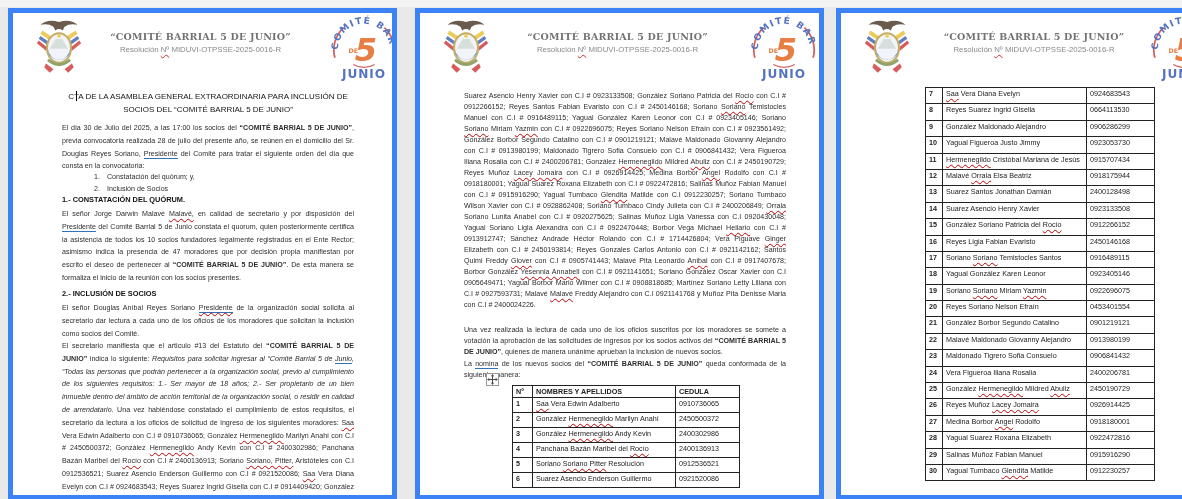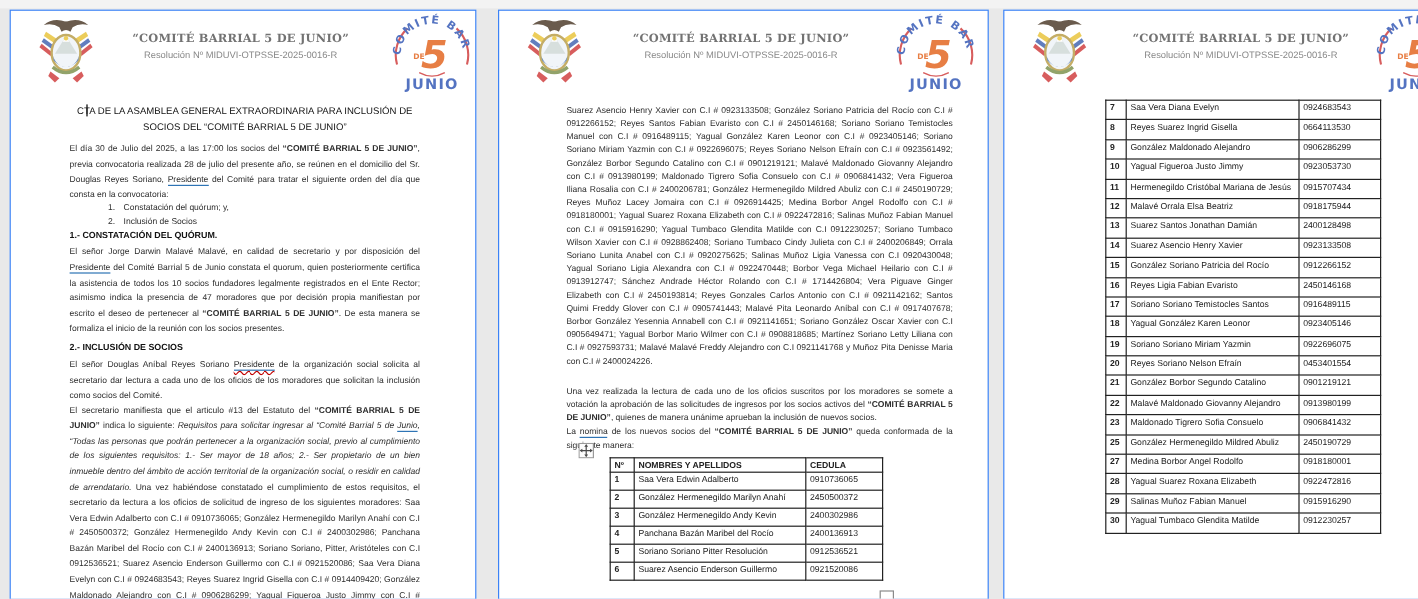--- a/index.html
+++ b/index.html
@@ -1,46 +1,46 @@
 <!DOCTYPE html>
 <html><head>
 <meta charset="utf-8">
 <style>
   html,body{margin:0;padding:0}
   body{width:1182px;height:499px;background:#e9e9e9;overflow:hidden;position:relative;
        font-family:"Liberation Sans",sans-serif;-webkit-font-smoothing:antialiased}
   .topstrip{position:absolute;left:0;top:0;width:1182px;height:7px;background:#f3f3f3}
-  .page{position:absolute;top:8px;height:492px;background:#fff;border:1px solid #3b82f6;
+  .page{position:absolute;top:8px;height:492px;background:#fff;border:5px solid #3b82f6;
         overflow:hidden;box-sizing:border-box}
   #page1{left:8px;width:389px}
   #page2{left:415px;width:409px}
   #page3{left:836px;width:400px}
   
   .hdr{position:absolute;left:0;top:0;right:0;height:72px;opacity:.82}
   .coat{position:absolute;left:22px;top:3px;width:48px;height:62px}
   .stamp{position:absolute;top:2px;width:68px;height:68px}
   #page1 .stamp{left:317px}
   #page2 .stamp{left:330px}
   #page3 .stamp{left:309px}
   .hdr-center{position:absolute;left:72px;right:76px;top:18px;text-align:center}
   .org{font-family:"DejaVu Serif",serif;font-weight:bold;font-size:9.5px;color:#545454;letter-spacing:.2px}
   .res{margin-top:3px;font-size:7.8px;color:#6d6d6d}
   
   .doc-title{position:absolute;left:49px;width:292px;top:77px;text-align:center;
              font-weight:normal;font-size:8px;line-height:13px;color:#141414}
   .p-text{position:absolute;text-align:justify;color:#2d2d2d}
   .pg1-p{left:49px;width:292px;font-size:7.1px;line-height:12.8px}
-  .pg2-p{left:56px;width:322px;font-size:7.1px;line-height:11px}
+  .pg2-p{left:44px;width:322px;font-size:7.1px;line-height:11px}
   .sec-h{position:absolute;left:49px;font-weight:bold;font-size:7.4px;color:#111}
   .olist{position:absolute;left:81px;top:158px;font-size:7.1px;line-height:12px;color:#2d2d2d}
   .olist .n{display:inline-block;width:13px}
   
   .b{font-weight:bold}
   .i{font-style:italic}
-  .ur{text-decoration-style:wavy;text-decoration-color:#c00000;
+  .ur{text-decoration:underline;text-decoration-style:wavy;text-decoration-color:#c00000;
       text-decoration-thickness:.8px;text-underline-offset:1.6px}
   .ub{border-bottom:1px solid #2e74b5}
   .urb{border-bottom:1px solid #2e74b5;text-decoration:underline;text-decoration-style:wavy;
        text-decoration-color:#c00000;text-decoration-thickness:.8px;text-underline-offset:1.6px}
   
   .members{position:absolute;border-collapse:collapse;table-layout:fixed;background:#fff}
   .members td,.members th{border:1px solid #222;font-size:7.2px;padding:0 3px;vertical-align:top;
       text-align:left;overflow:hidden;white-space:nowrap;color:#222;line-height:11px}
   .members th{font-weight:bold;height:11px}
   .members td{font-weight:normal}
@@ -301,25 +301,35 @@
           <td class="num">22</td>
           <td><span>Malavé Maldonado Giovanny Alejandro</span></td>
           <td>0913980199</td>
         </tr>
         <tr>
           <td class="num">23</td>
           <td><span>Maldonado Tigrero Sofia Consuelo</span></td>
           <td>0906841432</td>
         </tr>
         <tr>
+          <td class="num">24</td>
+          <td><span>Vera Figueroa Iliana Rosalia</span></td>
+          <td>2400206781</td>
+        </tr>
+        <tr>
           <td class="num">25</td>
           <td><span>González </span><span class="ur">Hermenegildo</span><span> Mildred </span><span class="ur">Abuliz</span></td>
           <td>2450190729</td>
         </tr>
         <tr>
+          <td class="num">26</td>
+          <td><span>Reyes Muñoz </span><span class="ur">Lacey Jomaira</span></td>
+          <td>0926914425</td>
+        </tr>
+        <tr>
           <td class="num">27</td>
           <td><span>Medina Borbor </span><span class="ur">Angel</span><span> Rodolfo</span></td>
           <td>0918180001</td>
         </tr>
         <tr>
           <td class="num">28</td>
           <td><span>Yagual Suarez Roxana Elizabeth</span></td>
           <td>0922472816</td>
         </tr>
         <tr>

